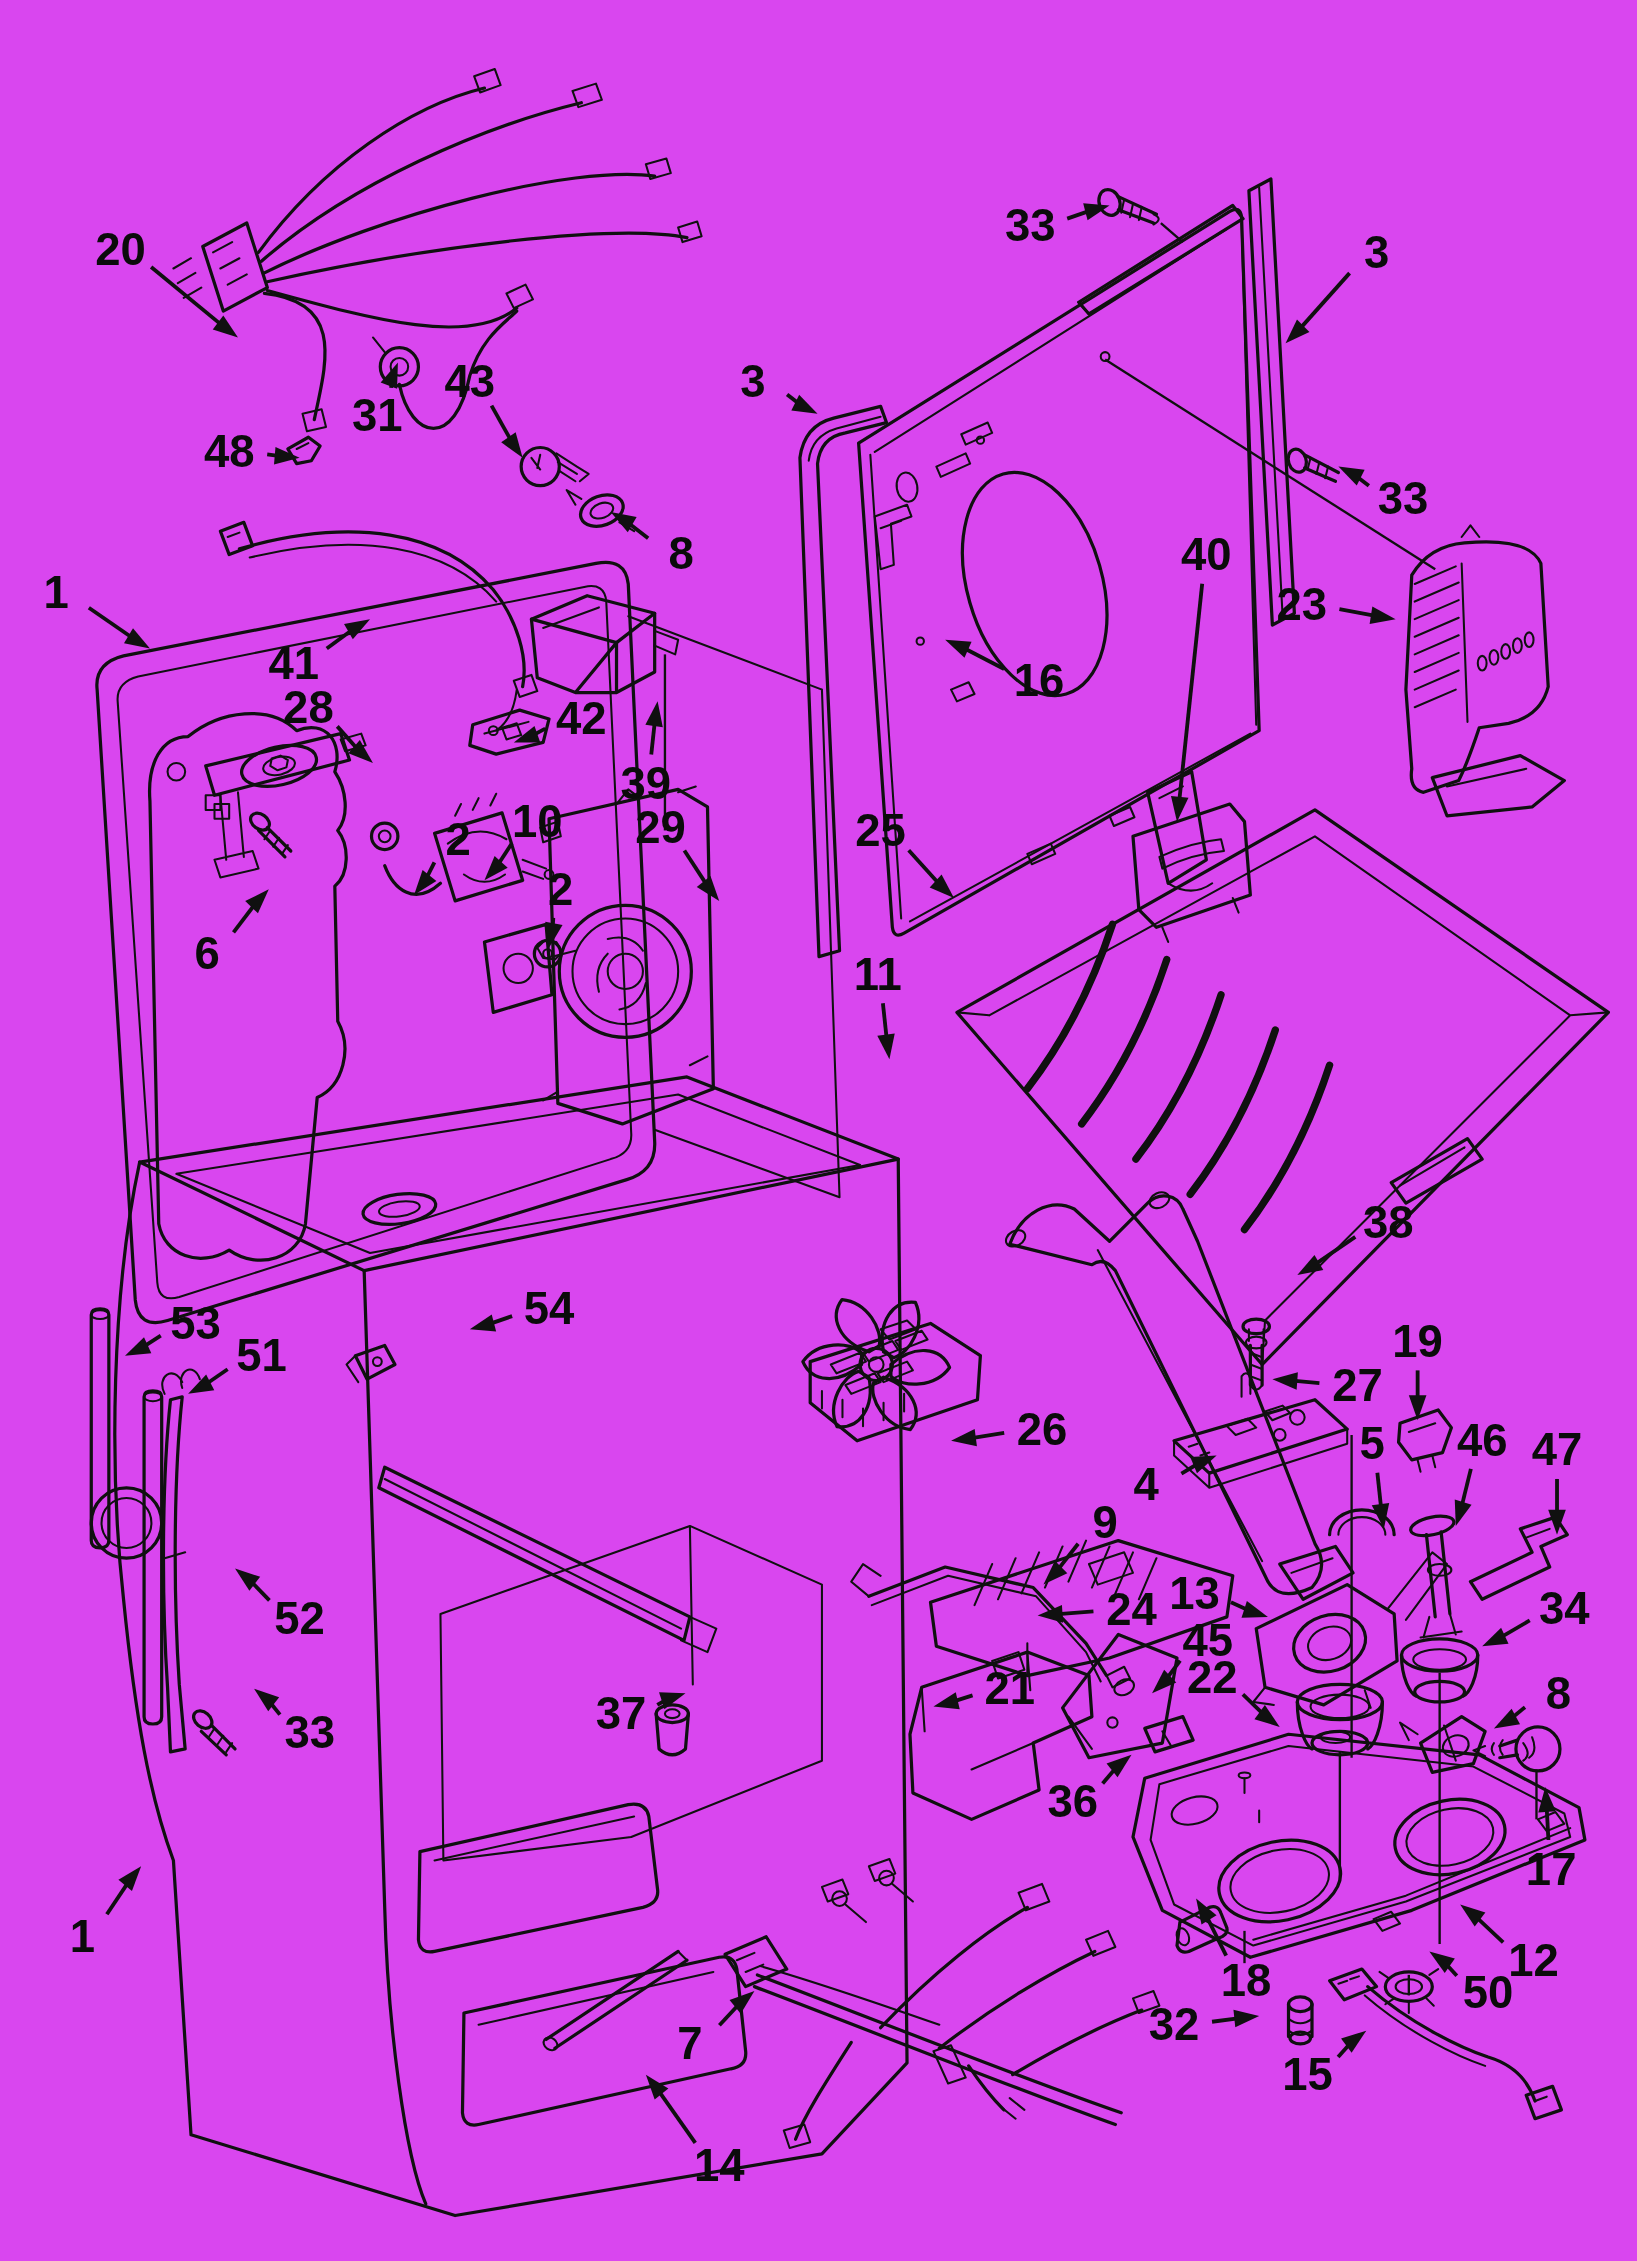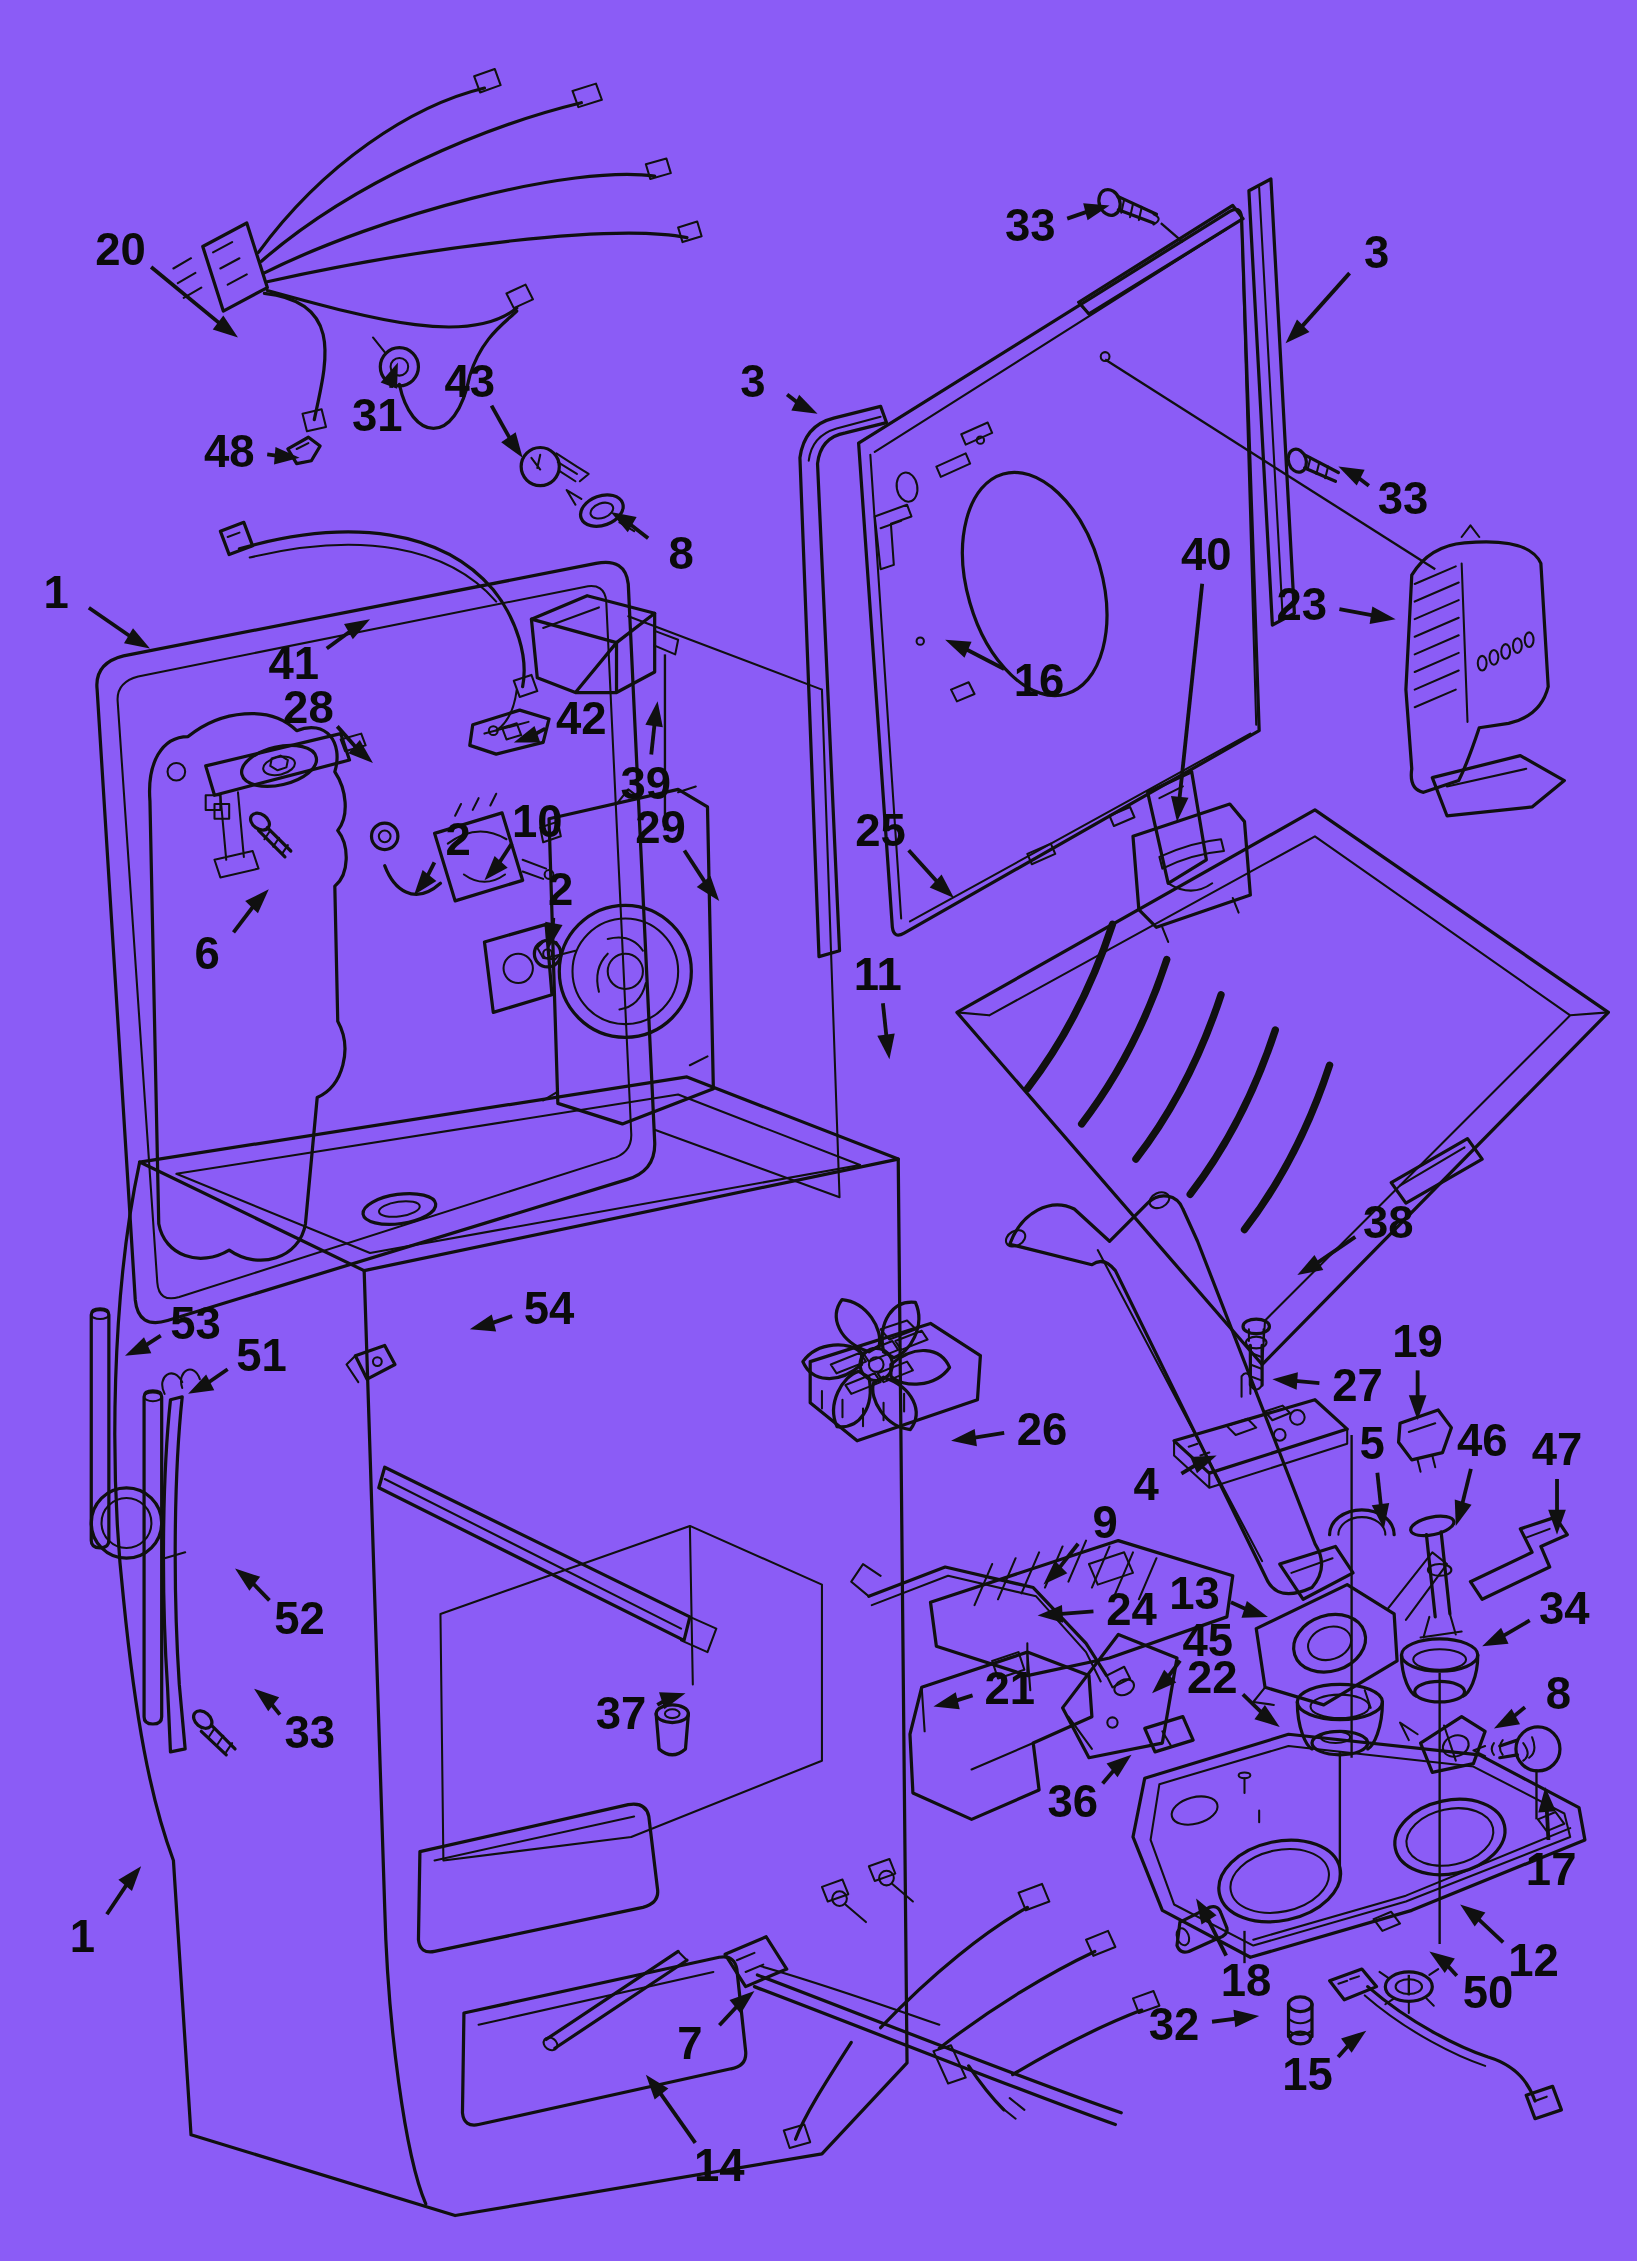--- a/index.html
+++ b/index.html
@@ -1,16 +1,16 @@
 <!DOCTYPE html>
 <html style="font-size:7.8px"><head>
 <meta charset="utf-8">
 <style>
   html,body{margin:0;padding:0;background:#ffffff;}
-  .stage{width:1638px;height:2261px;background:#8b5cf6;position:relative;overflow:hidden;}
+  .stage{width:1638px;height:2261px;background:#d946ef;position:relative;overflow:hidden;}
   svg{display:block;}
   .outline{fill:none;stroke:#101010;stroke-width:2.2;stroke-linejoin:round;stroke-linecap:round;}
   .detail{fill:none;stroke:#101010;stroke-width:1.4;stroke-linejoin:round;stroke-linecap:round;}
   .thick{fill:none;stroke:#101010;stroke-width:5;stroke-linecap:round;}
   .leader{stroke:#101010;stroke-width:1.6;fill:none;}
   .callout-line{stroke:#101010;stroke-width:2.6;fill:none;}
   .callout-head{fill:#101010;stroke:none;}
   .callout-num{font-family:"Liberation Sans",sans-serif;font-weight:700;font-size:31px;fill:#0b0b0b;}
 </style>
 </head>

